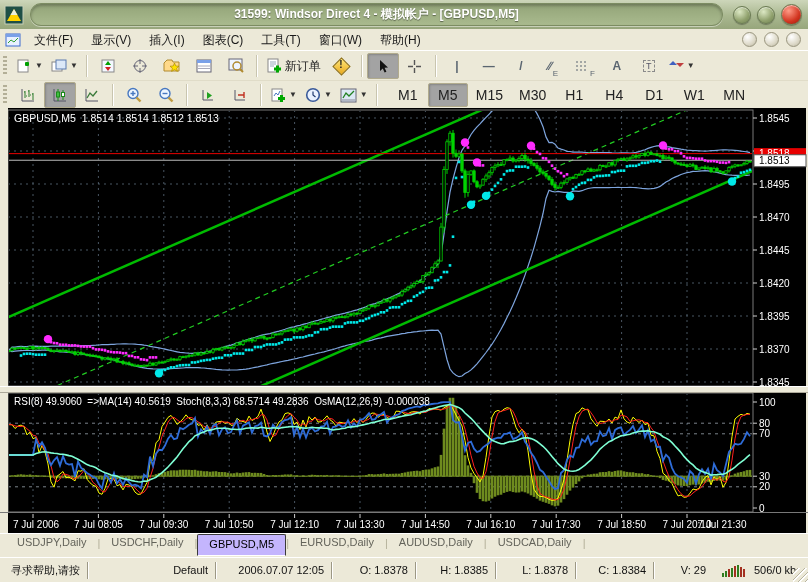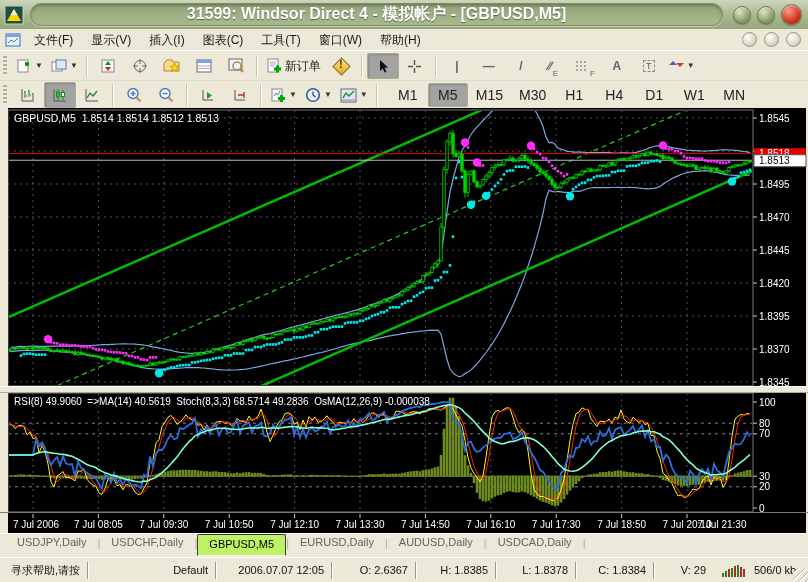--- a/index.html
+++ b/index.html
@@ -5,21 +5,21 @@
   html,body{margin:0;padding:0;background:#888;}
   #app{position:relative;width:808px;height:582px;background:#ece9d8;overflow:hidden;
        font-family:"Liberation Sans",sans-serif;box-shadow:0 0 0 1px #7a8a64;}
   
   #titlebar{position:absolute;top:0;left:0;width:808px;height:29px;
     background:linear-gradient(#cdd6ba,#a9b78f 55%,#97a67c);display:flex;align-items:center;}
   #app-icon{width:20px;height:20px;margin:0 2px 0 4px;}
   #title-pill{flex:1;height:21px;margin:0 10px 0 4px;border-radius:11px;
     background:linear-gradient(#93a478,#a9ba8e);border:1px solid #7c8c62;
     box-shadow:inset 0 2px 3px rgba(0,0,0,.25),0 1px 0 rgba(255,255,255,.45);
-    color:#fff;font-size:16px;font-weight:bold;text-align:center;line-height:20px;
+    color:#fff;font-size:12px;font-weight:bold;text-align:center;line-height:20px;
     text-shadow:0 1px 1px rgba(0,0,0,.45);white-space:nowrap;overflow:hidden;}
   .winbtn{width:16px;height:16px;border-radius:50%;margin-right:6px;border:1px solid #6a7a52;
     box-shadow:inset 0 1px 1px rgba(255,255,255,.6),0 1px 1px rgba(0,0,0,.3);}
   .winbtn.green{background:radial-gradient(circle at 35% 30%,#dce8c4,#8fa06c 60%,#6e8050);}
   .winbtn.red{background:radial-gradient(circle at 35% 30%,#ff9c88,#d23520 60%,#94190c);width:19px;height:19px;}
   
   #menubar{position:absolute;top:29px;left:0;width:808px;height:21px;background:#ece9d8;
     display:flex;align-items:center;font-size:12px;color:#1a1a1a;}
   .menu-item{padding:0 9px;line-height:20px;cursor:default;}
   #child-icon{width:16px;height:14px;margin:0 4px 0 5px;}
@@ -45,21 +45,21 @@
   .diamond .ex{position:absolute;left:0;top:1px;width:16px;text-align:center;font-weight:bold;
     font-size:10px;color:#222;}
   .tbox{border:1px dashed #8a8a8a;font-size:9px;line-height:10px;padding:0 2px;color:#556;}
   
   #workspace{position:absolute;top:108px;left:0;width:808px;height:425px;background:#000;}
   #chart-svg{position:absolute;top:0;left:0;}
   
   #tabsbar{position:absolute;top:533px;left:0;width:808px;height:24px;background:#ece9d8;
     border-top:1px solid #fff;display:flex;align-items:flex-start;padding-left:6px;box-sizing:border-box;}
   .tab{height:18px;line-height:17px;padding:0 11px;font-size:11px;color:#63635a;white-space:nowrap;}
-  .tab.active{background:#bef264;border:1px solid #3a3a3a;border-bottom:1px solid #fff;height:20px;
+  .tab.active{background:#c4b5fd;border:1px solid #3a3a3a;border-bottom:1px solid #fff;height:20px;
     line-height:19px;color:#000;border-radius:2px 2px 0 0;}
   .tabsep{color:#b3af99;line-height:18px;font-size:11px;}
   
   #statusbar{position:absolute;top:557px;left:0;width:808px;height:25px;background:#ece9d8;
     border-top:1px solid #fff;display:flex;align-items:center;font-size:11px;color:#111;text-align:right;}
   .scell{height:17px;line-height:17px;padding:0 8px;white-space:nowrap;overflow:hidden;box-sizing:border-box;}
   .scell+.scell{border-left:1px solid #fff;box-shadow:-1px 0 0 #9c9884;}
   #traffic-cell{display:flex;align-items:center;gap:8px;flex:1;}
   #grip-corner{position:absolute;right:0;bottom:0;width:15px;height:15px;
     background:repeating-linear-gradient(135deg,rgba(0,0,0,0) 0 3px,#b8b49e 3px 4px,#fff 4px 5px);}
@@ -1434,21 +1434,21 @@
       <div class="tabsep">|</div>
       <div class="tab">USDCAD,Daily</div>
       <div class="tabsep">|</div>
     </div>
 
   <div id="statusbar">
     <div id="status-cells" style="display:flex;align-items:center">
         <div class="scell" style="width: 88px;">寻求帮助,请按</div>
         <div class="scell" style="width: 128px;">Default</div>
         <div class="scell" style="width: 116px;">2006.07.07 12:05</div>
-        <div class="scell" style="width: 84px;">O: 2.6367</div>
+        <div class="scell" style="width: 84px;">O: 1.8378</div>
         <div class="scell" style="width: 80px;">H: 1.8385</div>
         <div class="scell" style="width: 80px;">L: 1.8378</div>
         <div class="scell" style="width: 78px;">C: 1.8384</div>
         <div class="scell" style="width: 60px;">V: 29</div>
       </div>
     <div class="scell" id="traffic-cell">
       <svg width="24" height="13" viewBox="0 0 24 13">
         <rect x="0" y="9" width="2" height="4" fill="#2f7d1f"></rect>
           <rect x="3" y="7" width="2" height="6" fill="#2f7d1f"></rect>
         <rect x="6" y="5" width="2" height="8" fill="#a33020"></rect>

